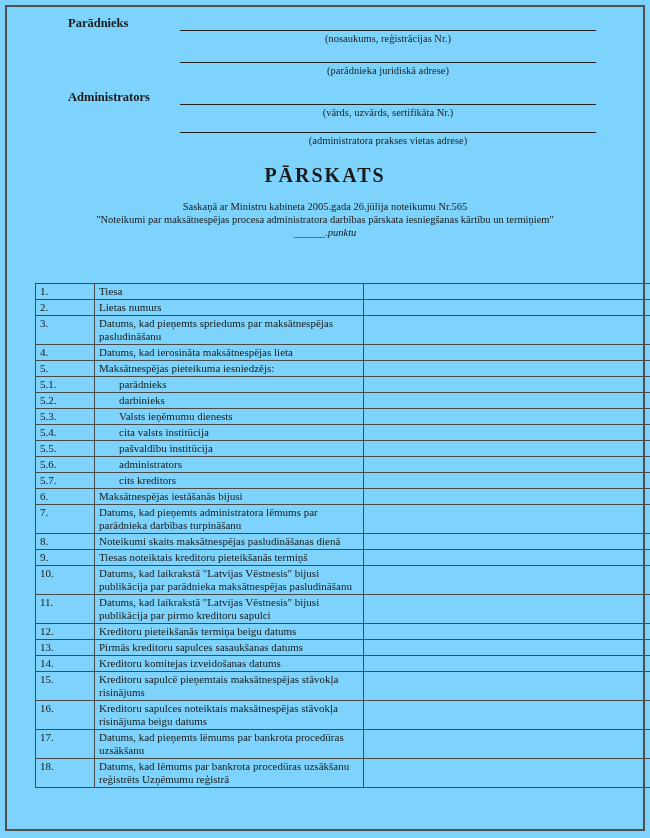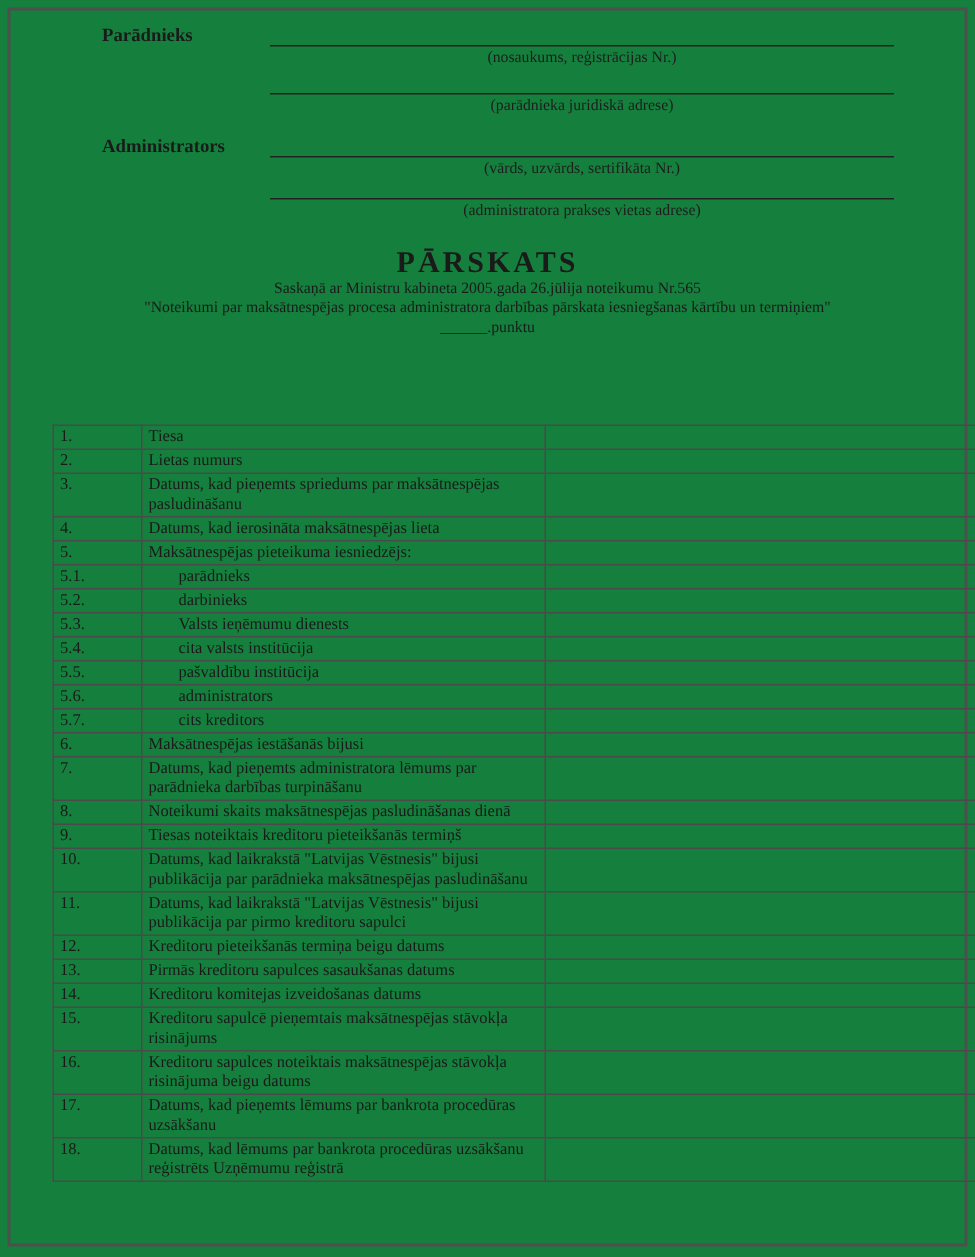--- a/index.html
+++ b/index.html
@@ -1,20 +1,20 @@
 <!DOCTYPE html>
 <html><head>
 <meta charset="utf-8">
 <style>
   html, body { margin: 0; padding: 0; background: #fff; }
   .page {
     position: relative;
     width: 650px;
     height: 838px;
-    background: #15803d;
+    background: #7dd3fc;
     font-family: "Liberation Serif", "DejaVu Serif", serif;
     color: #1a1a1a;
     overflow: hidden;
   }
   .page-border {
     position: absolute;
     left: 5px; top: 5px; right: 5px; bottom: 7px;
     border: 2px solid #4f4f4f;
     pointer-events: none;
   }
@@ -59,22 +59,22 @@
     font-size: 20px;
     font-weight: bold;
     letter-spacing: 2px;
     line-height: 18px;
   }
   .subtitle {
     margin: 0;
     font-size: 10.5px;
     line-height: 12.5px;
   }
-  .subtitle.first { margin-top: 3px; }
-  .punktu { margin-top: 1px; }
+  .subtitle.first { margin-top: 17px; }
+  .punktu { margin-top: 1px; font-style: italic; }
   .section-title {
     margin: 0;
     margin-top: 20px;
     font-size: 12.5px;
     font-weight: bold;
     line-height: 15px;
   }
 
   
   table.report {

